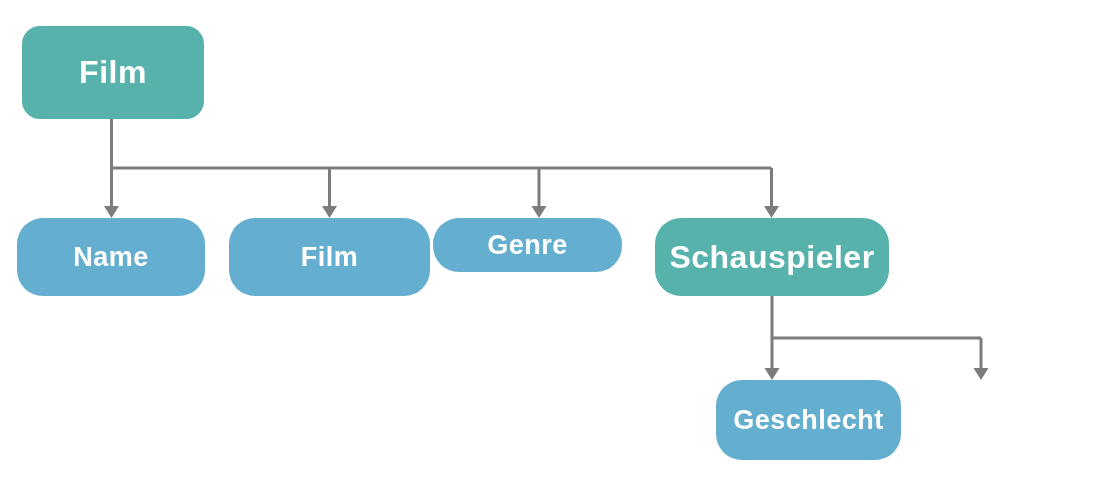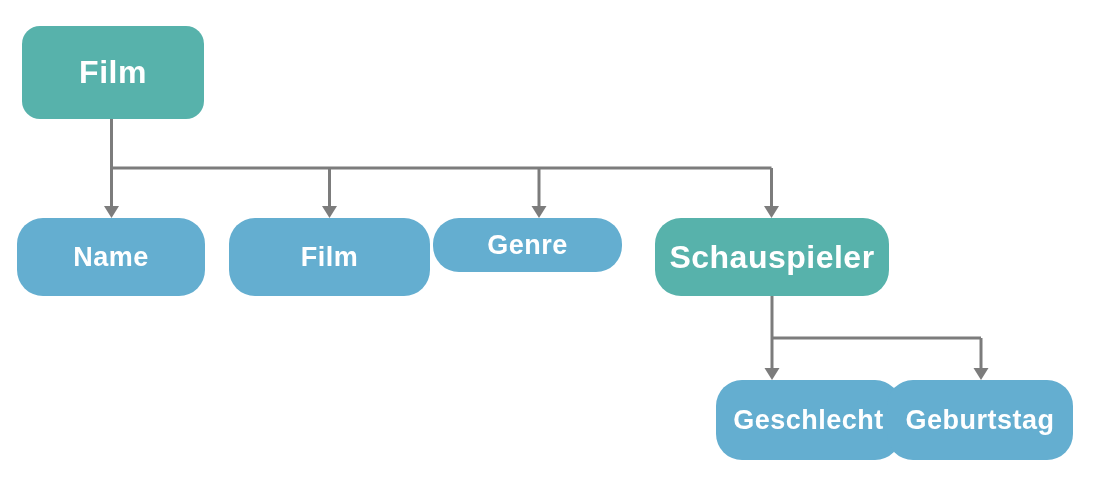--- a/index.html
+++ b/index.html
@@ -93,17 +93,14 @@
   </div>
 
   <div class="node teal" id="node-schauspieler">
     <span>Schauspieler</span>
   </div>
 
   <div class="node blue" id="node-geschlecht">
     <span>Geschlecht</span>
   </div>
 
-  <div class="node blue" id="node-geburtstag">
-    <span>Geburtstag</span>
-  </div>
 
 </div>
 
 </body></html>

